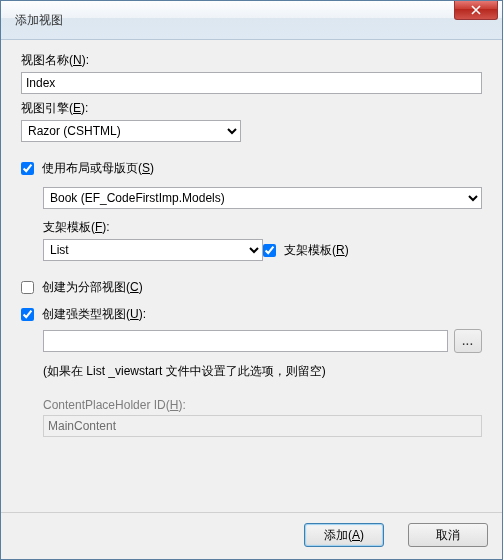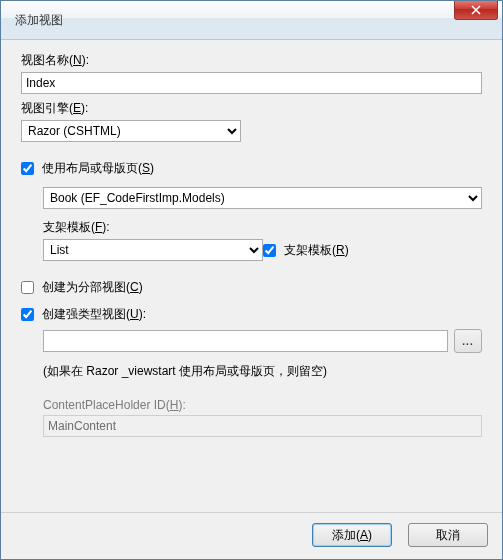--- a/index.html
+++ b/index.html
@@ -126,21 +126,21 @@
     padding: 8px 4px;
     color: #6d6d6d;
     font-family: inherit;
     font-size: 12px;
   }
   .button-bar {
     border-top: 1px solid #d0d0d0;
     padding: 10px 14px 12px 14px;
     display: flex;
     justify-content: flex-end;
-    gap: 16px;
+    gap: 24px;
     background: #f0f0f0;
   }
   .dlg-btn {
     width: 80px;
     height: 24px;
     border: 1px solid #8a8a8a;
     border-radius: 3px;
     background: linear-gradient(to bottom, #f5f5f5, #e1e1e1);
     font-family: inherit;
     font-size: 12px;
@@ -245,21 +245,21 @@
     <div class="indent">
       <div class="layout-row">
         <input type="text" class="text-input" style="flex: 1 1 0%;" value="">
         <div class="browse-btn">
           <span>...</span>
         </div>
       </div>
 
       <div class="spacer-md"></div>
 
-      <div>(如果在 Razor _viewstart 使用布局或母版页，则留空)</div>
+      <div>(如果在 List _viewstart 文件中设置了此选项，则留空)</div>
 
       <div class="spacer-lg"></div>
 
       <label class="form-label disabled-label">
         <span>ContentPlaceHolder ID(</span><u>H</u><span>):</span>
       </label>
       <input type="text" class="readonly-input" readonly="" value="MainContent" style="">
     </div>
 
   </div>

